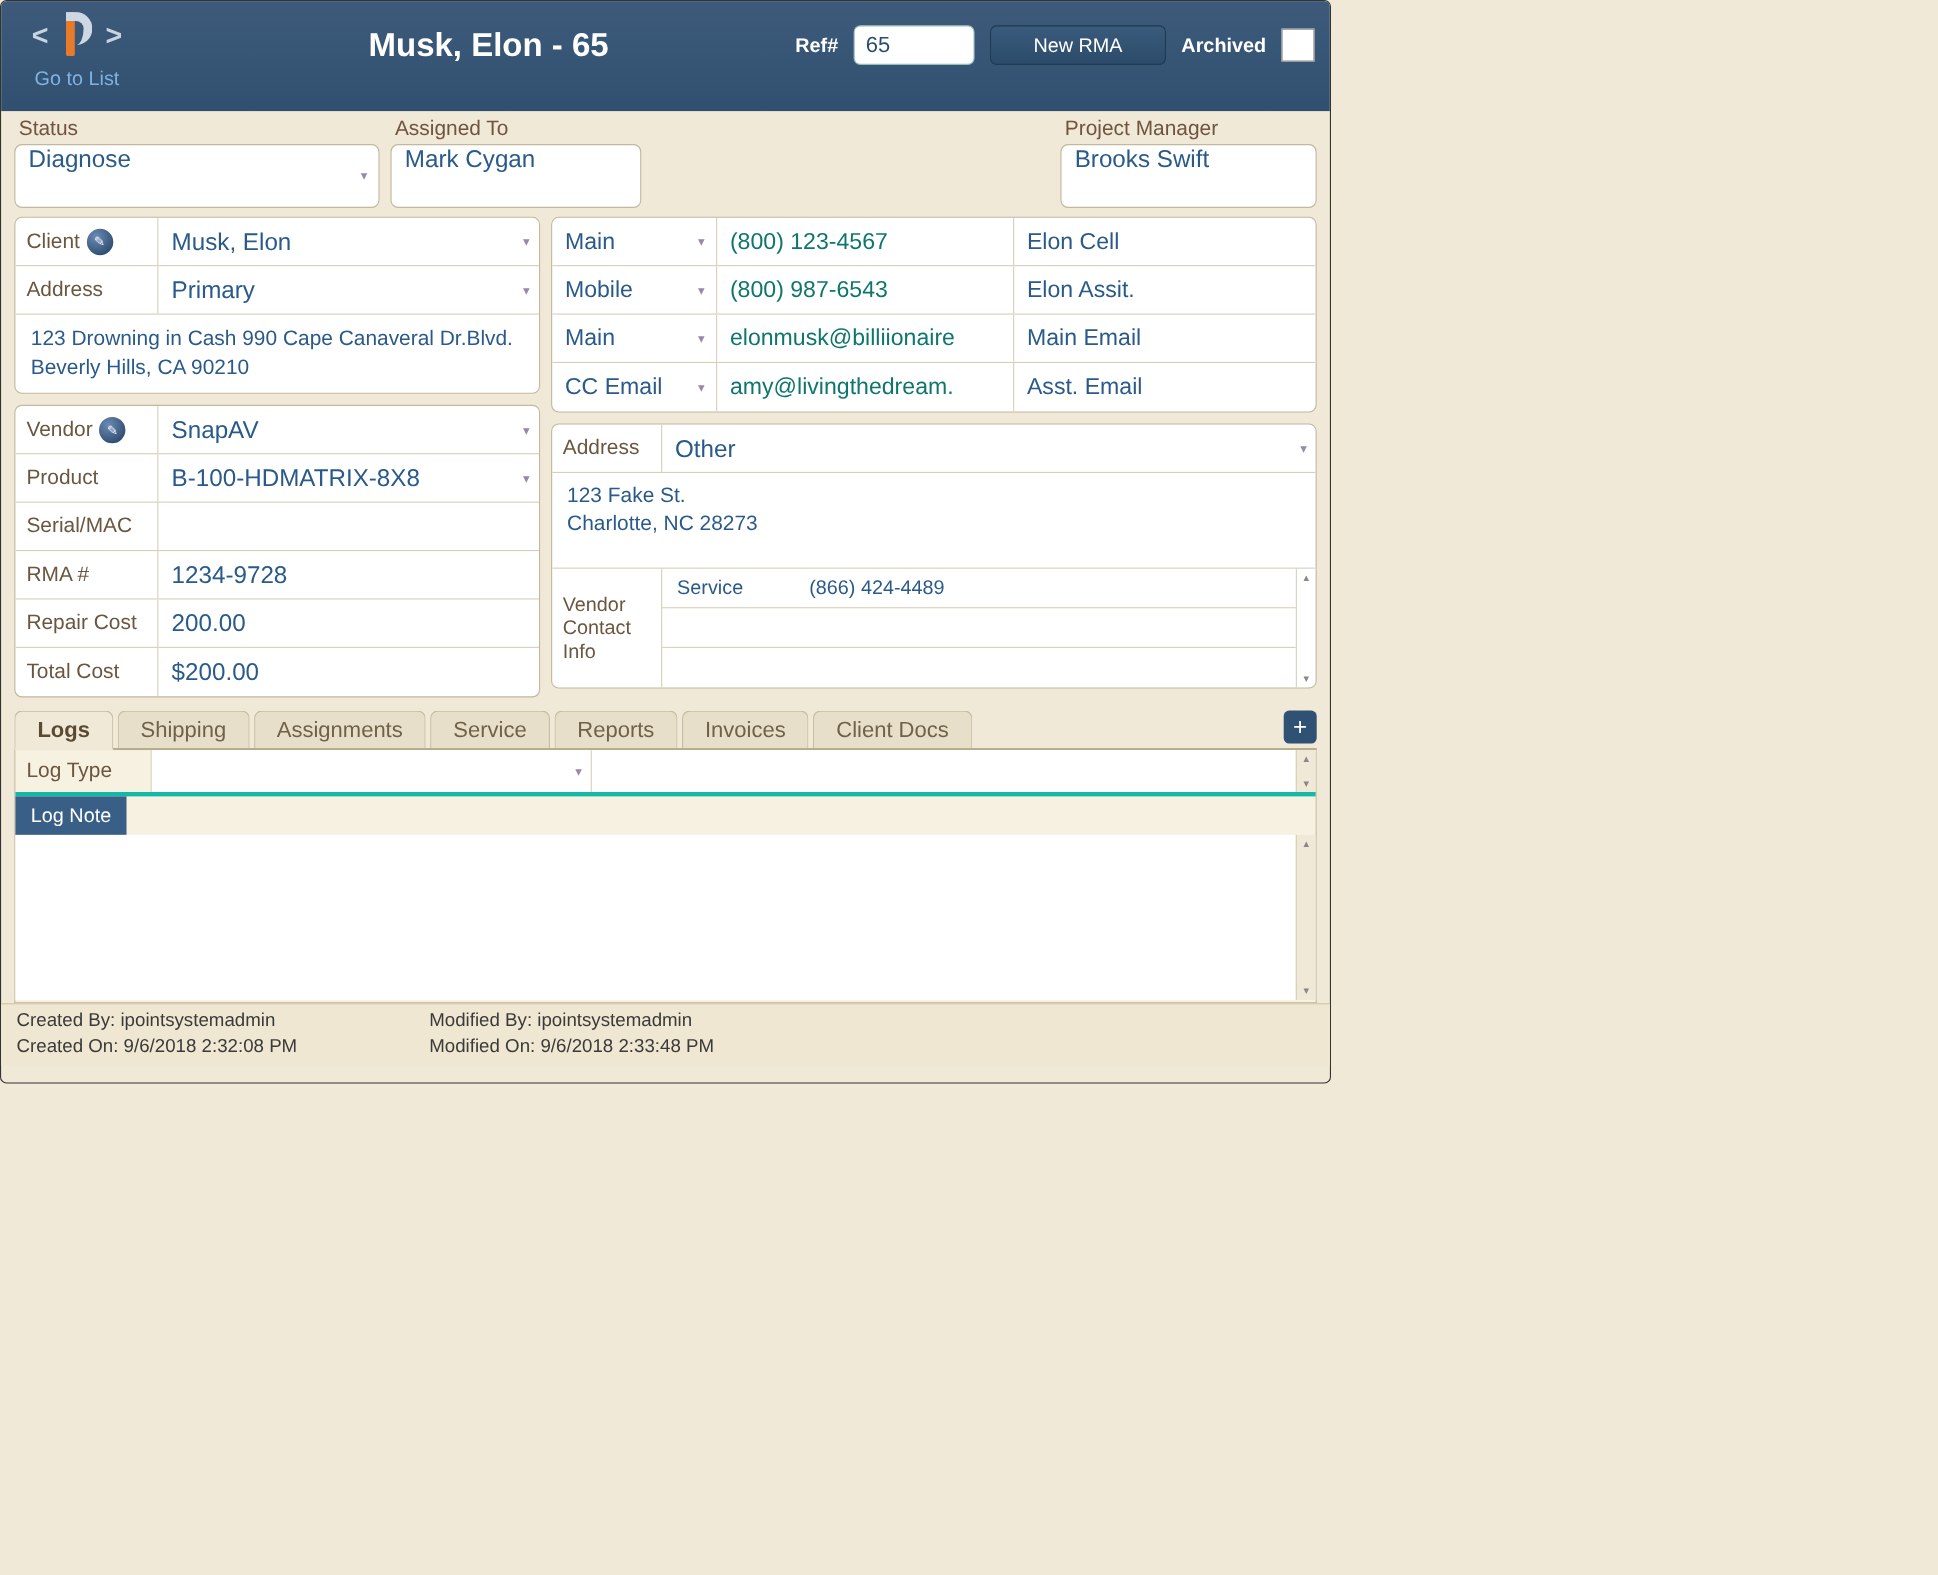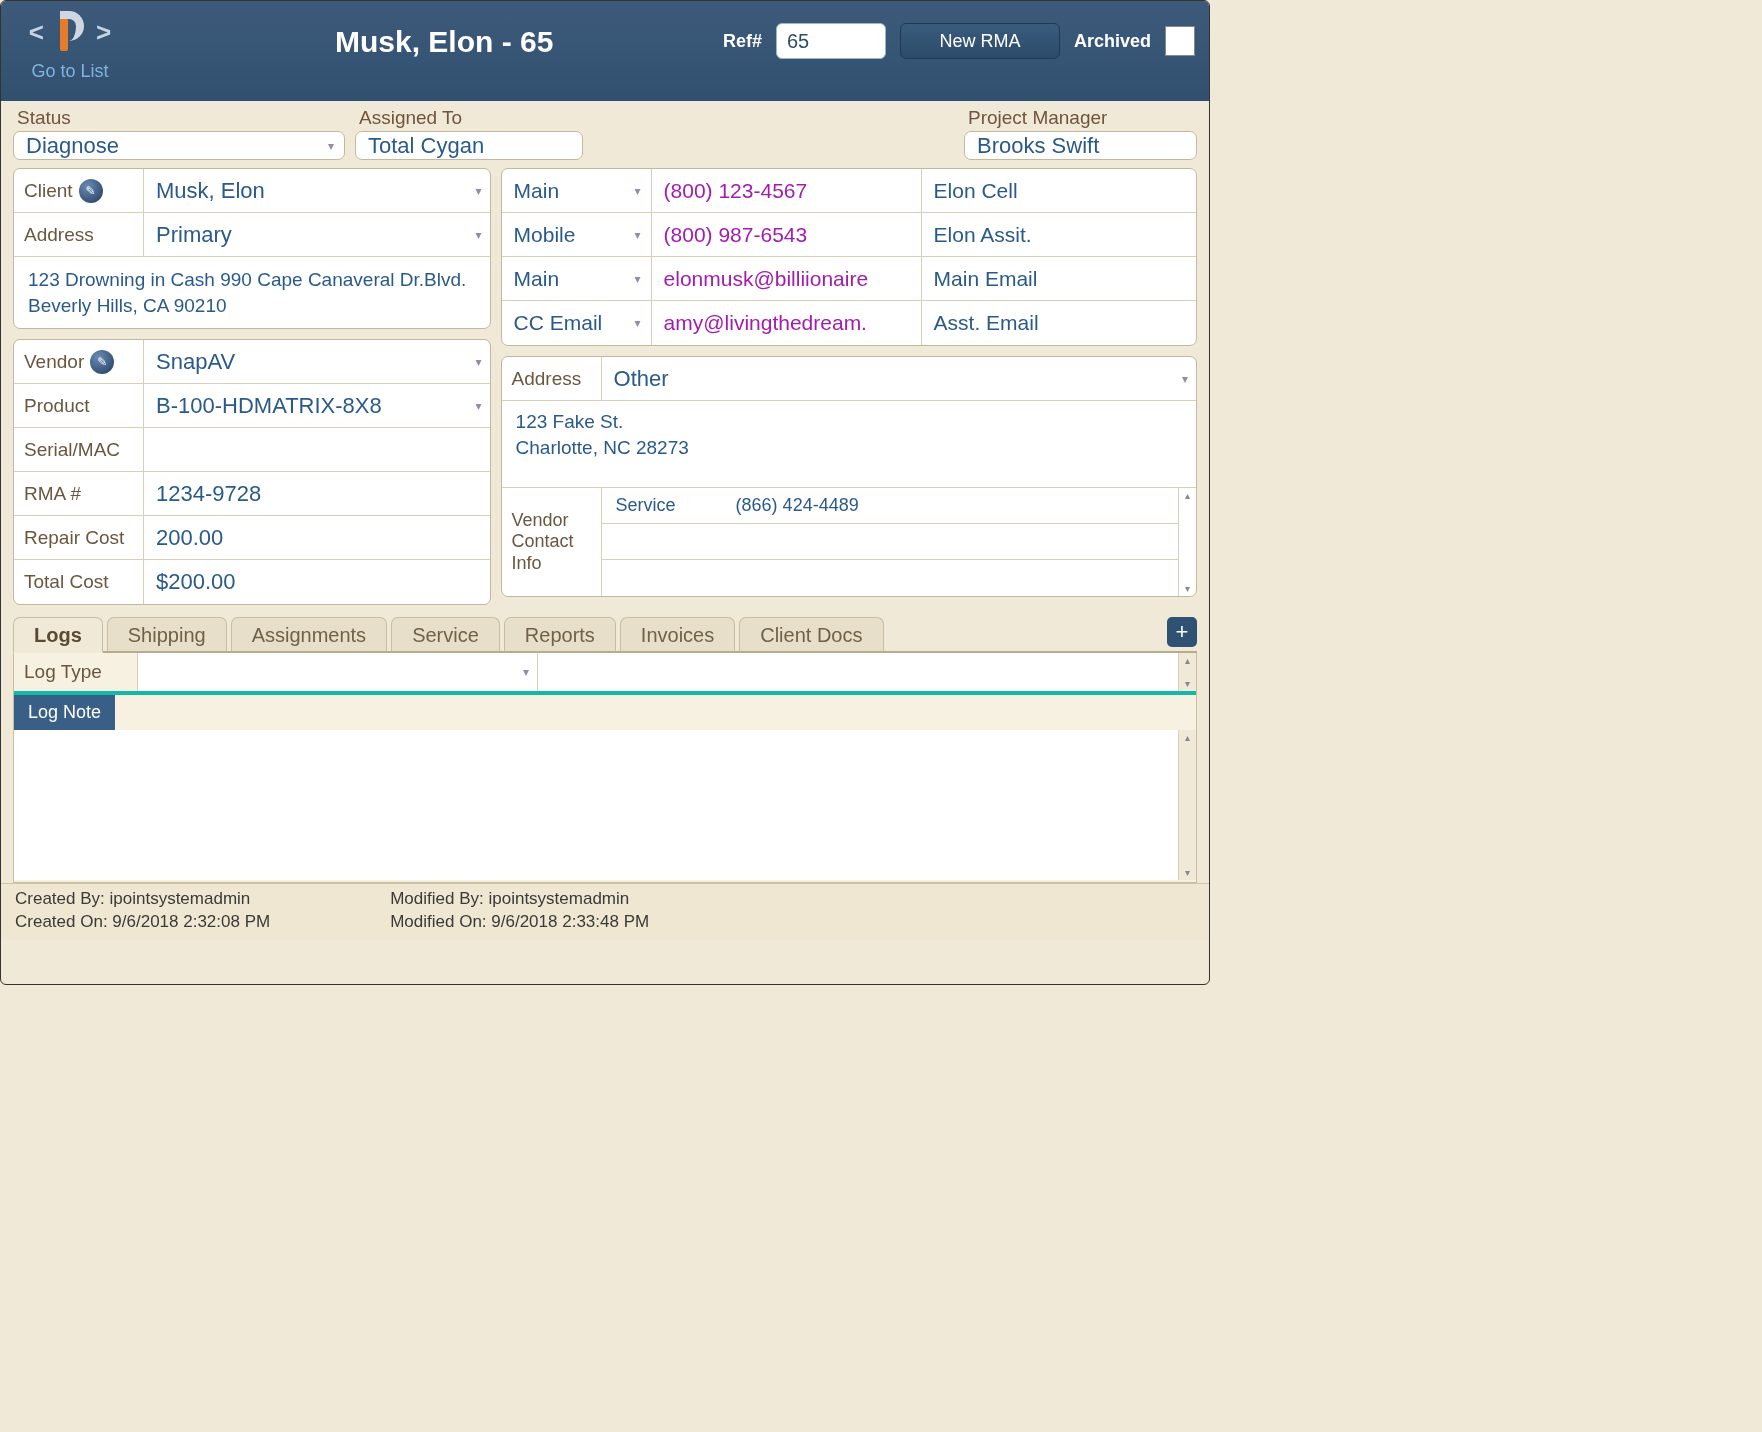--- a/index.html
+++ b/index.html
@@ -33,21 +33,21 @@
   .ref-label { font-size:18px; font-weight:bold; color:#fff; }
   .ref-input { width:110px; height:36px; border-radius:6px; border:1px solid #9bb; background:#fff; color:#2a4d6e; font-size:20px; padding:0 10px; }
   .btn-new-rma { width:160px; height:36px; border-radius:6px; background:linear-gradient(#3a5b7c,#2c4b6a); border:1px solid #1f3a52; color:#fff; font-size:18px; cursor:pointer; }
   .archived-label { font-size:18px; font-weight:bold; color:#fff; }
   .archived-box { width:30px; height:30px; background:#fff; border:1px solid #888; }
 
   
   .top-fields { display:flex; gap:10px; padding:6px 12px 4px 12px; align-items:flex-end; }
   .tf { display:flex; flex-direction:column; }
   .tf-label { color:#70543e; font-size:19px; margin-left:4px; margin-bottom:2px; }
-  .tf-box { height:29px; background:#fff; border:1px solid #c2b79f; border-radius:7px; display:flex; align-items:center; padding:0 12px; color:#2a5a8a; font-size:22px; position:relative; }
+  .tf-box { height:58px; background:#fff; border:1px solid #c2b79f; border-radius:7px; display:flex; align-items:flex-start; padding:0 12px; color:#2a5a8a; font-size:22px; position:relative; }
   .tf-status { width:332px; }
   .tf-assigned { width:228px; }
   .tf-spacer { flex:1; }
   .tf-pm { width:233px; }
   .chev { position:absolute; right:10px; top:50%; transform:translateY(-50%); color:#98a; font-size:12px; }
 
   
   .main { display:flex; gap:10px; padding:4px 12px; }
   .col { width:480px; display:flex; flex-direction:column; gap:10px; }
   .colR { width:700px; display:flex; flex-direction:column; gap:10px; }
@@ -58,21 +58,21 @@
   .lbl { width:130px; padding:8px 10px; color:#6b563f; font-size:19px; display:flex; align-items:center; border-right:1px solid #d8cfb9; gap:6px;}
   .val { flex:1; padding:6px 12px; color:#2a5a8a; font-size:22px; display:flex; align-items:center; position:relative; }
   .val .chev { right:8px; }
   .edit-icon { width:24px; height:24px; border-radius:50%; background:radial-gradient(circle at 35% 30%, #6a8bb5, #1f3a5c); display:inline-flex; align-items:center; justify-content:center; color:#fff; font-size:12px; }
   .addr-block { padding:10px 14px; color:#2a5a8a; font-size:19px; line-height:1.35; }
 
   
   .contact-card .crow { display:flex; border-bottom:1px solid #d8cfb9; min-height:44px; }
   .contact-card .crow:last-child{border-bottom:none;}
   .ctype { width:150px; border-right:1px solid #d8cfb9; padding:6px 12px; color:#2a5a8a; font-size:21px; display:flex; align-items:center; position:relative;}
-  .cval { width:270px; border-right:1px solid #d8cfb9; padding:6px 12px; color:#a21caf; font-size:21px; display:flex; align-items:center;}
+  .cval { width:270px; border-right:1px solid #d8cfb9; padding:6px 12px; color:#0f766e; font-size:21px; display:flex; align-items:center;}
   .cdesc { flex:1; padding:6px 12px; color:#2a5a8a; font-size:21px; display:flex; align-items:center;}
 
   .vendor-addr-card .row .lbl{width:100px;}
   .vendor-addr-block { padding:8px 14px; color:#2a5a8a; font-size:19px; line-height:1.35; min-height:86px;}
 
   .vci { display:flex; }
   .vci-label { width:100px; border-right:1px solid #d8cfb9; padding:8px 10px; color:#6b563f; font-size:18px; display:flex; align-items:center; line-height:1.2;}
   .vci-body { flex:1; position:relative; }
   .vci-row { border-bottom:1px solid #d8cfb9; min-height:36px; display:flex; align-items:center; padding:0 14px; color:#2a5a8a; font-size:18px; gap:60px;}
   .vci-scroll { width:18px; border-left:1px solid #d8cfb9; display:flex; flex-direction:column; justify-content:space-between; align-items:center; font-size:10px; color:#888; padding:2px 0;}
@@ -127,21 +127,21 @@
   <div class="tf">
     <span class="tf-label">Status</span>
     <div class="tf-box tf-status">
       <span>Diagnose</span>
       <span class="chev">▾</span>
     </div>
   </div>
   <div class="tf">
     <span class="tf-label">Assigned To</span>
     <div class="tf-box tf-assigned">
-      <span>Total Cygan</span>
+      <span>Mark Cygan</span>
     </div>
   </div>
   <div class="tf-spacer"></div>
   <div class="tf">
     <span class="tf-label">Project Manager</span>
     <div class="tf-box tf-pm">
       <span>Brooks Swift</span>
     </div>
   </div>
 </div>

